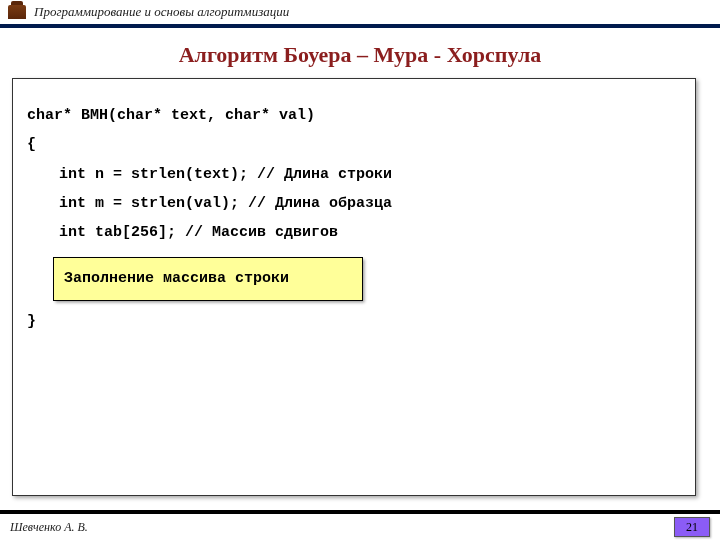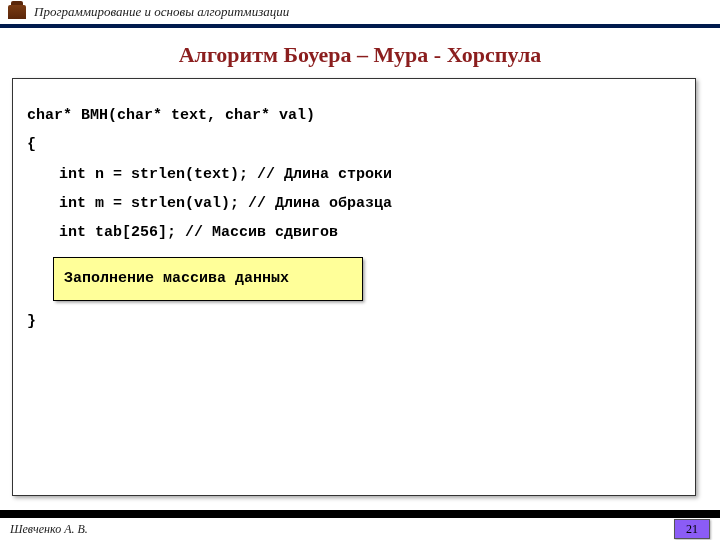--- a/index.html
+++ b/index.html
@@ -37,21 +37,21 @@
     border: 1px solid #000; background: #ffff99;
     box-shadow: 1.5px 1.5px 3px rgba(0,0,0,0.4);
     padding: 6px 10px; margin: 10px 0 6px 26px;
     font-family: "Courier New", monospace; font-size: 15px; font-weight: bold;
     display: block;
   }
   .yb1 { width: 310px; }
   .yb2 { width: 310px; margin-top: 14px; }
   .footer {
     position: absolute; bottom: 0; left: 0; width: 100%; height: 30px;
-    border-top: 8px solid #000000; background: #fff;
+    border-top: 4px solid #000000; background: #fff;
     display: flex; align-items: center; justify-content: space-between;
     padding: 0 10px;
   }
   .footer-left { font-size: 12px; font-style: italic; color: #222; }
   .footer-center {
     position: absolute; left: 0; width: 100%; text-align: center;
     font-size: 12px; font-style: italic; color: #222; pointer-events: none;
   }
   .footer-right {
     border: 1px solid #555; width: 36px; height: 20px;
@@ -71,21 +71,21 @@
   </div>
 
   <div class="slide-title">Алгоритм Боуера – Мура - Хорспула</div>
 
   <div class="code-box">
     <div>char* BMH(char* text, char* val)</div>
     <div>{</div>
     <div class="indent">int n = strlen(text);    // Длина строки</div>
     <div class="indent">int m = strlen(val);  // Длина образца</div>
     <div class="indent">int tab[256];            // Массив сдвигов</div>
-    <div class="yellow-box yb1">Заполнение массива данных</div>
+    <div class="yellow-box yb1">Заполнение массива строки</div>
     <div>}</div>
   </div>
 
   <div class="footer">
     <div class="footer-left">Шевченко А. В.</div>
     <div class="footer-right">21</div>
   </div>
 
 </div>
 

